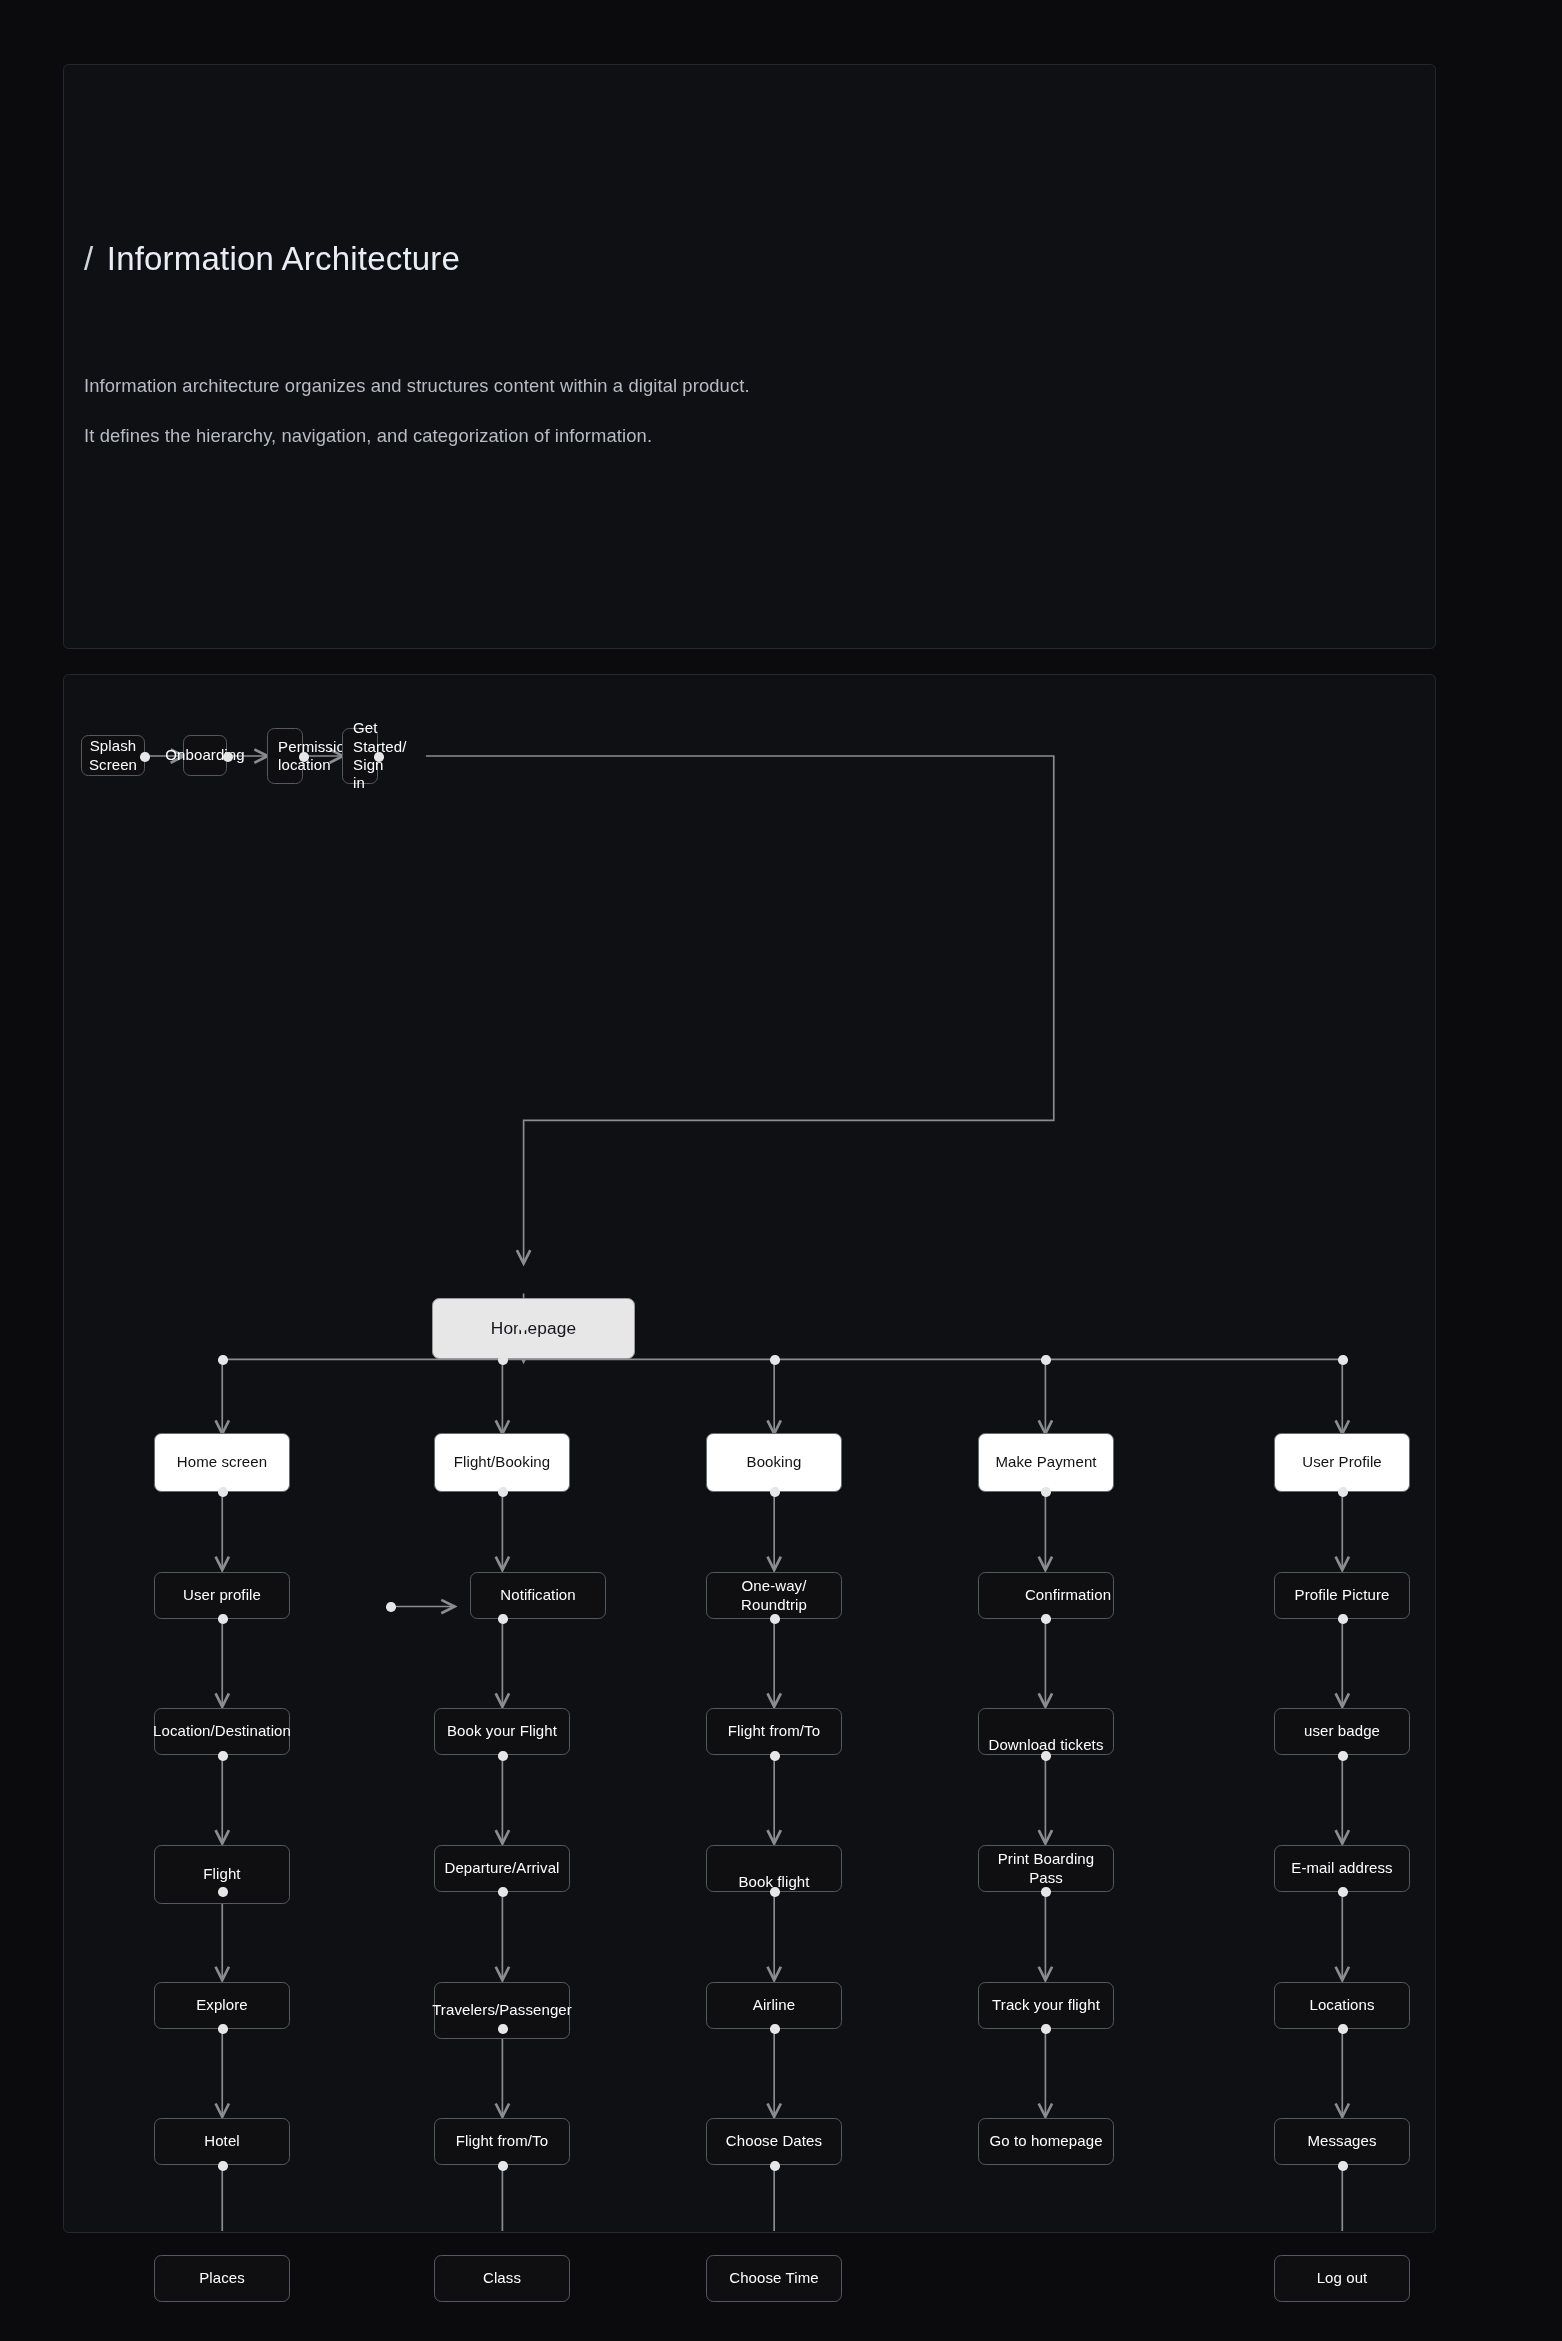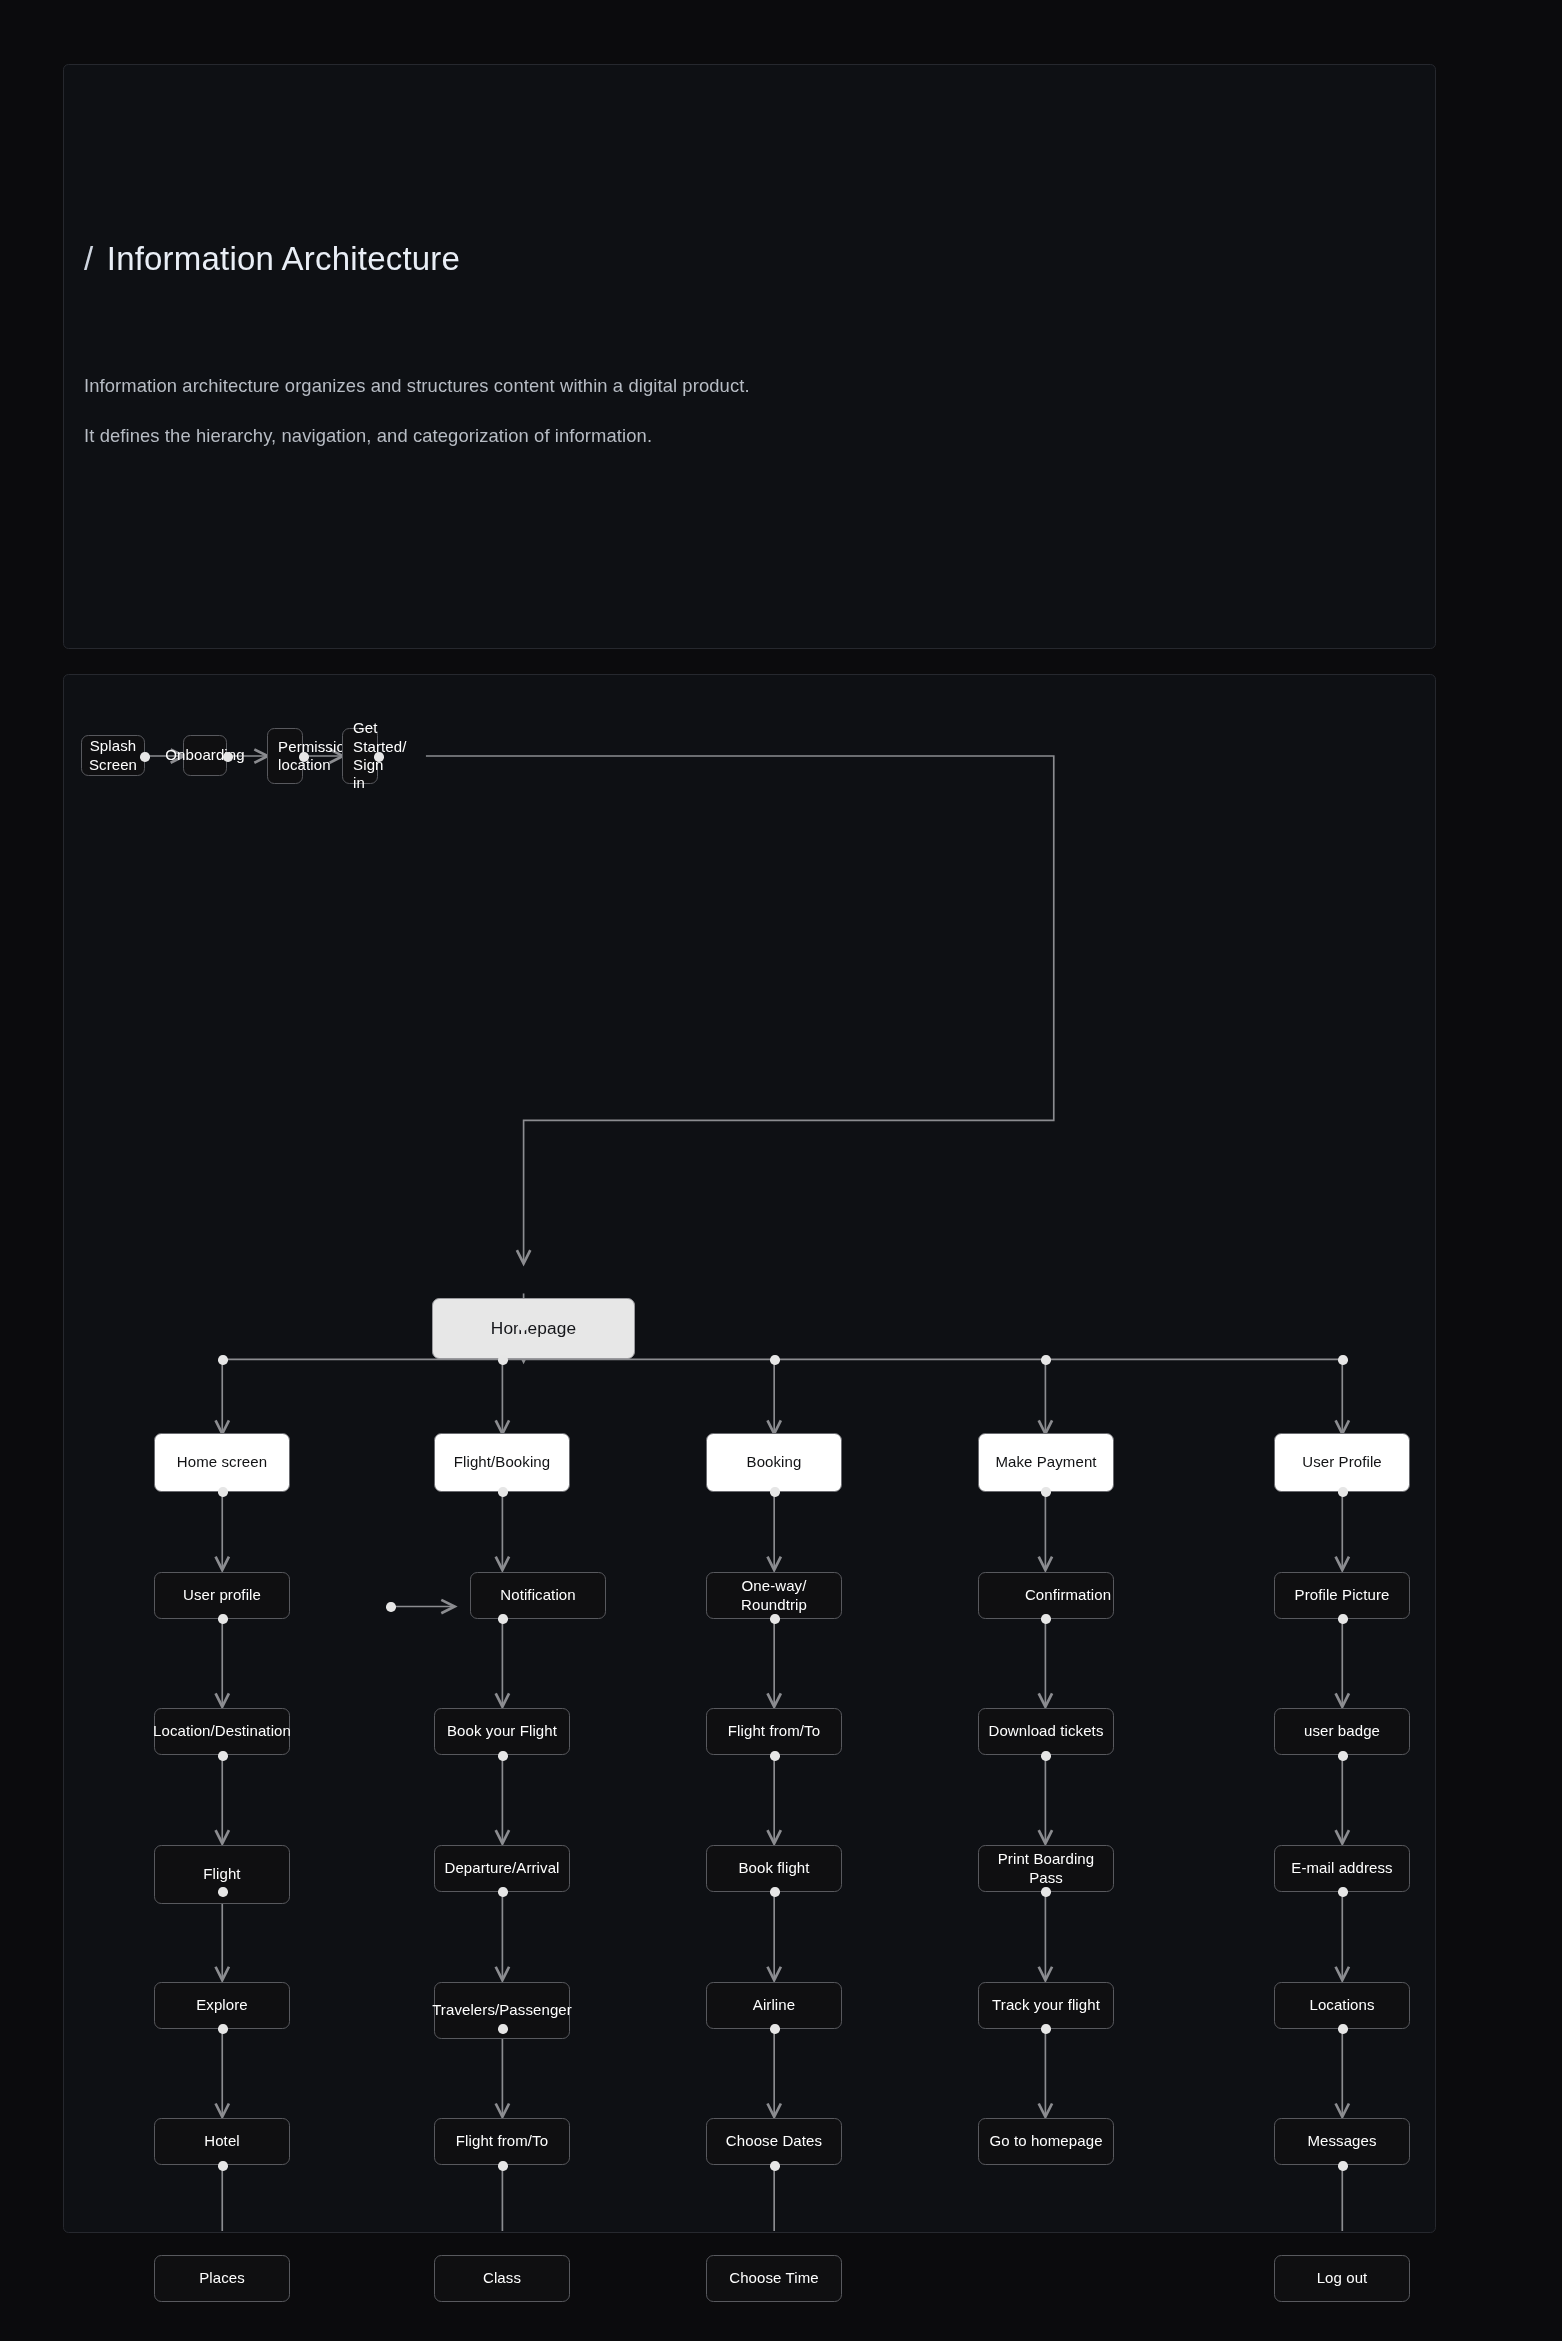--- a/index.html
+++ b/index.html
@@ -209,21 +209,21 @@
       </div>
       <div class="dot" style="left: 707px; top: 813px;"></div>
       <div class="node dark" style="left: 643px; top: 898px; width: 136px; height: 47px;">
         <span class="lbl">One-way/ Roundtrip</span>
       </div>
       <div class="dot" style="left: 707px; top: 940px;"></div>
       <div class="node dark" style="left: 643px; top: 1034px; width: 136px; height: 47px;">
         <span class="lbl">Flight from/To</span>
       </div>
       <div class="dot" style="left: 707px; top: 1077px;"></div>
-      <div class="node dark" style="left: 643px; top: 1171px; width: 136px; height: 47px;">
+      <div class="node dark" style="left: 643px; top: 1171px; width: 136px; height: 47px; align-items: flex-end;">
         <span class="lbl">Book flight</span>
       </div>
       <div class="dot" style="left: 707px; top: 1213px;"></div>
       <div class="node dark" style="left: 643px; top: 1308px; width: 136px; height: 47px;">
         <span class="lbl">Airline</span>
       </div>
       <div class="dot" style="left: 707px; top: 1350px;"></div>
       <div class="node dark" style="left: 643px; top: 1444px; width: 136px; height: 47px;">
         <span class="lbl">Choose Dates</span>
       </div>
@@ -232,21 +232,21 @@
         <span class="lbl">Choose Time</span>
       </div>
       <div class="node white" style="left: 915px; top: 759px; width: 136px; height: 59px;">
         <span class="lbl">Make Payment</span>
       </div>
       <div class="dot" style="left: 978px; top: 813px;"></div>
       <div class="node dark" style="left: 915px; top: 898px; width: 136px; height: 47px; padding-left: 44px;">
         <span class="lbl">Confirmation</span>
       </div>
       <div class="dot" style="left: 978px; top: 940px;"></div>
-      <div class="node dark" style="left: 915px; top: 1034px; width: 136px; height: 47px;">
+      <div class="node dark" style="left: 915px; top: 1034px; width: 136px; height: 47px; align-items: flex-end;">
         <span class="lbl">Download tickets</span>
       </div>
       <div class="dot" style="left: 978px; top: 1077px;"></div>
       <div class="node dark" style="left: 915px; top: 1171px; width: 136px; height: 47px;">
         <span class="lbl">Print Boarding Pass</span>
       </div>
       <div class="dot" style="left: 978px; top: 1213px;"></div>
       <div class="node dark" style="left: 915px; top: 1308px; width: 136px; height: 47px;">
         <span class="lbl">Track your flight</span>
       </div>

